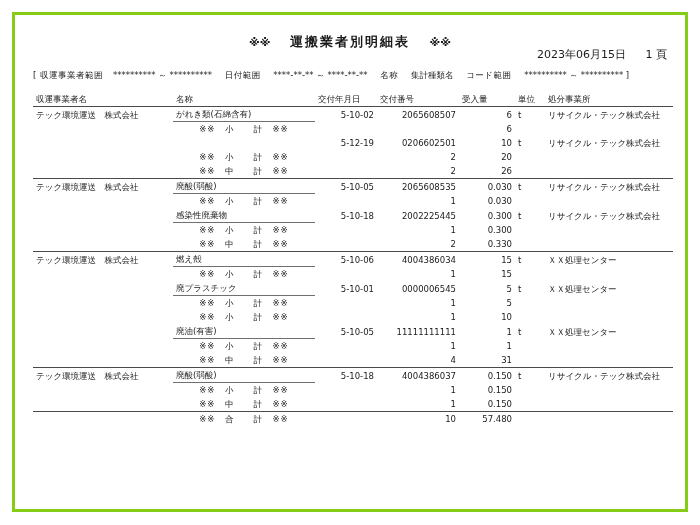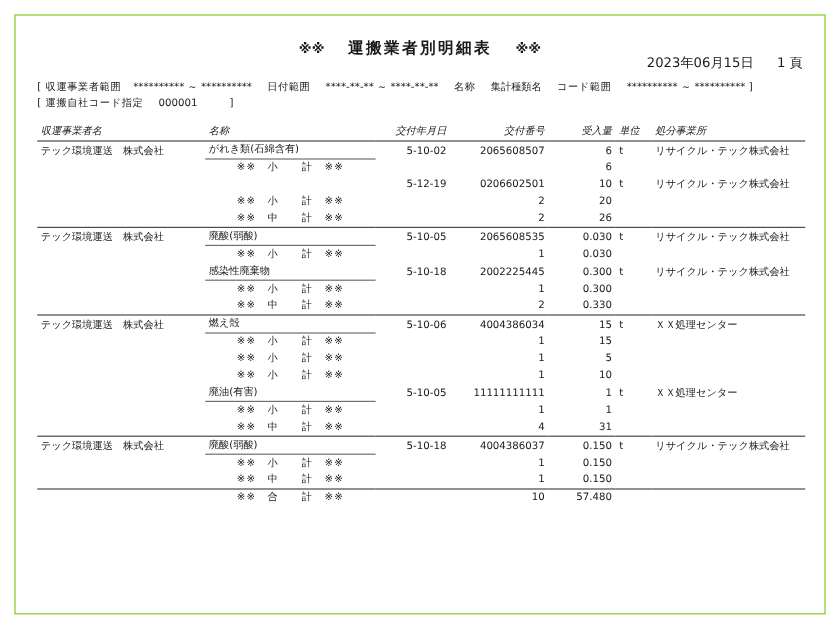--- a/index.html
+++ b/index.html
@@ -20,21 +20,21 @@
     box-sizing: border-box;
     overflow: hidden;
   }
   .sheet {
     position: absolute;
     left: 12px;
     top: 12px;
     width: 676px;
     height: 500px;
     box-sizing: border-box;
-    border: 1px solid #84cc16;
+    border: 3px solid #84cc16;
     background: #ffffff;
   }
   .inner {
     position: absolute;
     left: 18px;
     top: 18px;
     right: 18px;
   }
 
   
@@ -91,23 +91,22 @@
     height: 14px;
     line-height: 14px;
     vertical-align: bottom;
     white-space: nowrap;
     overflow: hidden;
   }
   thead th {
     font-weight: normal;
     border-bottom: 1px solid #4a4a4a;
     text-align: left;
-    font-style: italic;
-  }
-  thead th.num { text-align: right; }
+  }
+  thead th.num { }
   thead th.c  { text-align: left; }
 
   col.c-trader { width: 140px; }
   col.c-name   { width: 142px; }
   col.c-date   { width: 62px; }
   col.c-slip   { width: 82px; }
   col.c-qty    { width: 56px; }
   col.c-unit   { width: 30px; }
   col.c-site   { width: 128px; }
 
@@ -154,25 +153,20 @@
           <span class="lbl">日付範囲</span><span class="gap-s"></span>
           <span class="val">****-**-**</span>
           <span>～</span>
           <span class="val">****-**-**</span><span class="gap-s"></span>
           <span class="lbl">名称</span><span class="gap-s"></span>
           <span class="val">集計種類名</span><span class="gap-s"></span>
           <span class="lbl">コード範囲</span><span class="gap-s"></span>
           <span class="val">**********</span>
           <span>～</span>
           <span class="val">**********</span>
-          <span>]</span>
-        </span>
-        <span class="cond-line">
-          <span class="lbl">[ 運搬自社コード指定</span><span class="gap-s"></span>
-          <span class="val">000001</span><span class="gap-m"></span>
           <span>]</span>
         </span>
       </div>
 
       <table class="detail">
         <colgroup>
           <col class="c-trader">
             <col class="c-name">
             <col class="c-date">
             <col class="c-slip">
@@ -295,20 +289,29 @@
               <td></td>
               <td class="sub indent">※※　小　　計　※※</td>
               <td class="num"></td>
               <td class="num">1</td>
               <td class="num">15</td>
               <td class="unit"></td>
               <td></td>
             </tr>
             <tr>
               <td></td>
+              <td class="indent ul">廃プラスチック</td>
+              <td class="num">5-10-01</td>
+              <td class="num">0000006545</td>
+              <td class="num">5</td>
+              <td class="unit">t</td>
+              <td>ＸＸ処理センター</td>
+            </tr>
+            <tr>
+              <td></td>
               <td class="sub indent">※※　小　　計　※※</td>
               <td class="num"></td>
               <td class="num">1</td>
               <td class="num">5</td>
               <td class="unit"></td>
               <td></td>
             </tr>
             <tr>
               <td></td>
               <td class="sub indent">※※　小　　計　※※</td>

